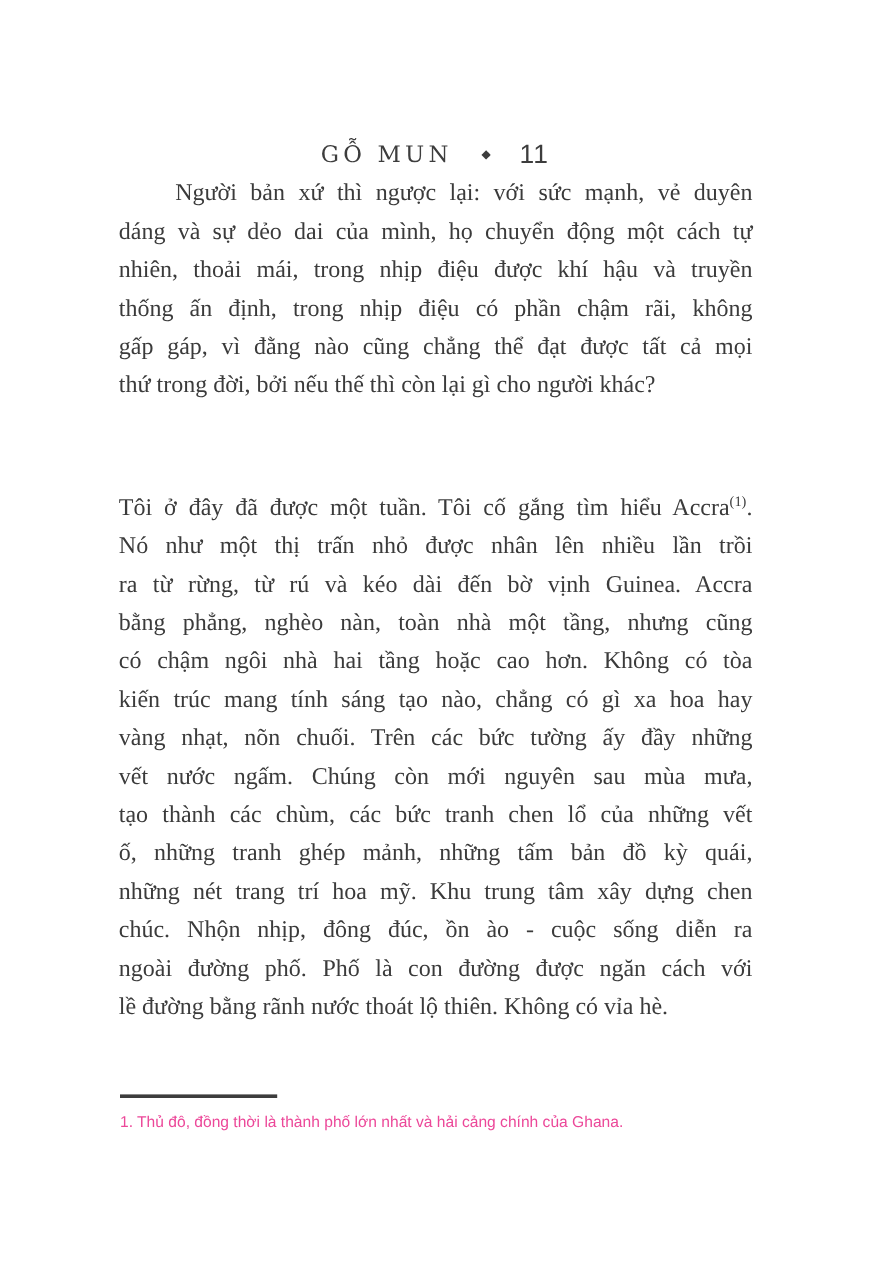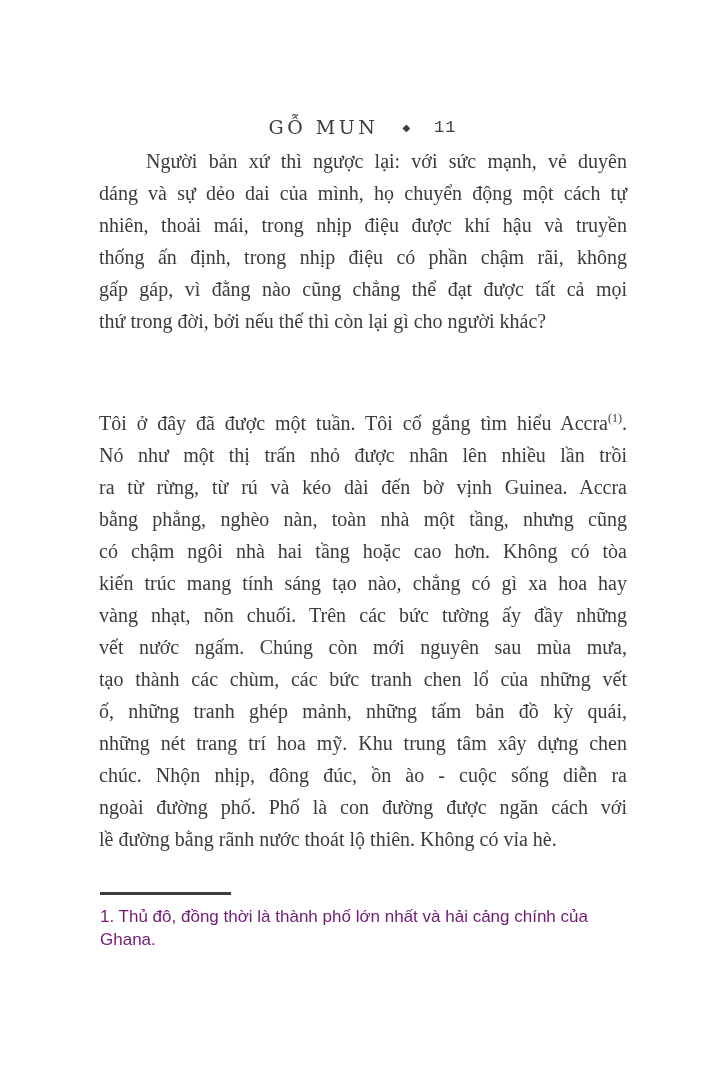--- a/index.html
+++ b/index.html
@@ -30,22 +30,22 @@
     font-size: 19px;
     letter-spacing: 3.5px;
     font-weight: 400;
   }
   .sep-diamond {
     font-size: 10px;
     line-height: 1;
     transform: translateY(1px);
   }
   .page-number {
-    font-family: Liberation Mono, monospace;
-    font-size: 17px;
+    font-family: Liberation Sans, sans-serif;
+    font-size: 22px;
     letter-spacing: 1px;
     text-align: center;
   }
   
   .text-block {
     position: absolute;
     left: 99px;
     top: 145px;
     width: 528px;
     font-size: 20px;
@@ -62,26 +62,26 @@
   sup {
     font-size: 0.6em;
     line-height: 0;
     vertical-align: super;
     letter-spacing: 0;
   }
   
   .footnote {
     position: absolute;
     left: 100px;
-    top: 892px;
+    top: 912px;
     width: 528px;
     font-family: "Liberation Sans", sans-serif;
-    font-size: 17px;
+    font-size: 13px;
     line-height: 1.35;
-    color: #701a75;
+    color: #ec4899;
   }
   .footnote-rule {
     width: 131px;
     height: 3px;
     background: #3d3d3d;
     margin-bottom: 11px;
   }
 </style>
 </head>
 <body>

